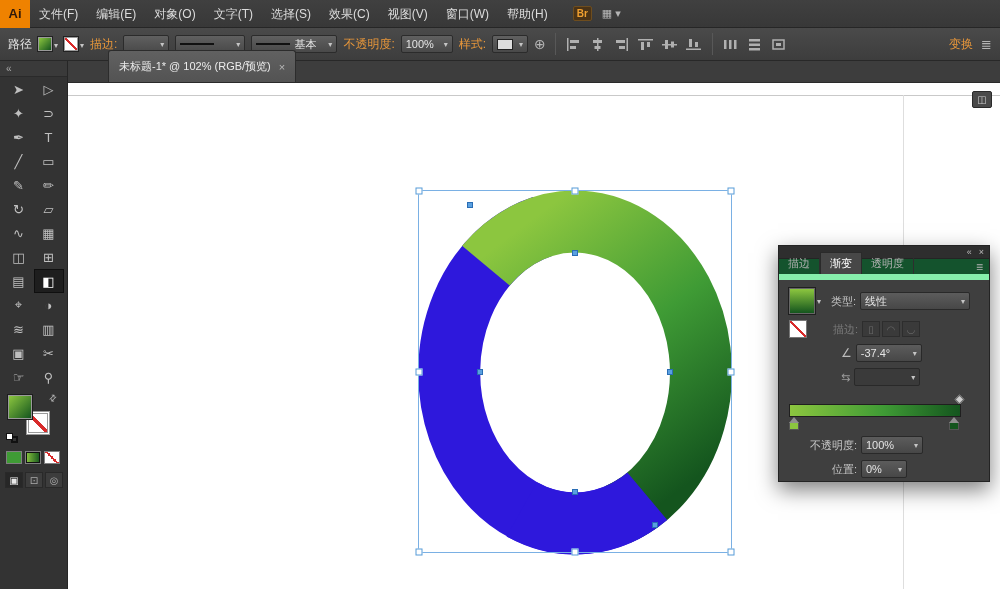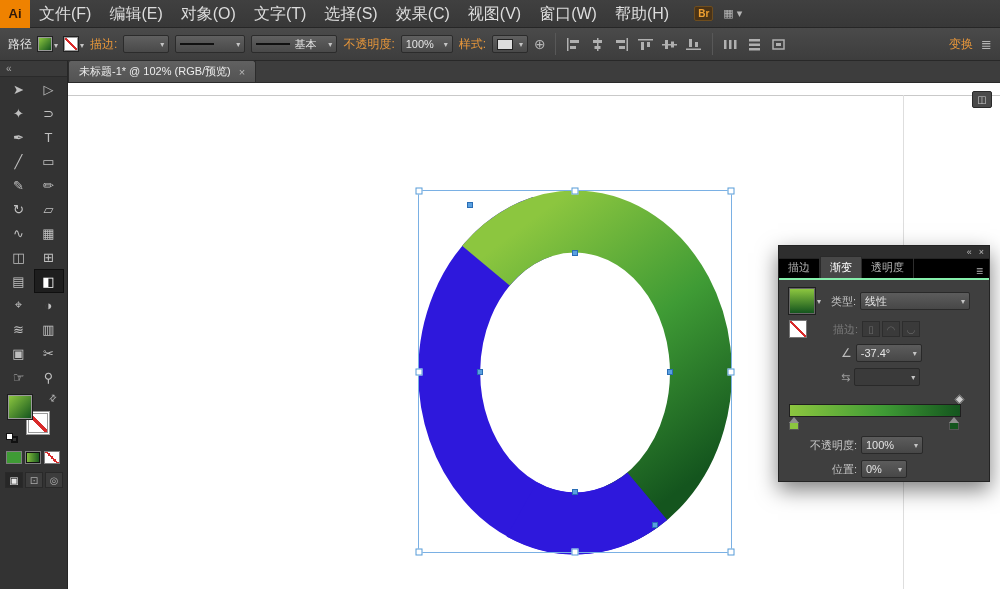--- a/index.html
+++ b/index.html
@@ -9,21 +9,21 @@
   html,body{width:1000px;height:589px;overflow:hidden;background:#333;
     font-family:"Liberation Sans","DejaVu Sans",sans-serif;}
   .app{position:relative;width:1000px;height:589px;background:#3c3c3c;}
 
   
   .menubar{height:28px;background:linear-gradient(#404040,#383838);border-bottom:1px solid #262626;
     display:flex;align-items:center;}
   .ai-logo{width:30px;height:28px;background:#ef8200;color:#30190a;font-weight:bold;font-size:13px;
     display:flex;align-items:center;justify-content:center;}
   .menus{display:flex;align-items:center;height:100%;}
-  .menu-item{color:#dcdcdc;font-size:16px;padding:0 9px;line-height:28px;cursor:default;}
+  .menu-item{color:#dcdcdc;font-size:12px;padding:0 9px;line-height:28px;cursor:default;}
   .mb-right{display:flex;align-items:center;margin-left:16px;gap:10px;}
   .br-icon{font-size:10px;font-weight:bold;color:#f0a030;background:#4a3317;border:1px solid #6e4d1e;
     padding:1px 3px;border-radius:2px;}
   .ws-icon{color:#b5b5b5;font-size:11px;}
 
   
   .controlbar{height:33px;background:linear-gradient(#4a4a4a,#3d3d3d);border-bottom:1px solid #282828;
     display:flex;align-items:center;padding:0 8px;gap:6px;font-size:12px;color:#e0e0e0;white-space:nowrap;}
   .cb-label{color:#e2e2e2;}
   .cb-link{color:#e8973a;}
@@ -70,43 +70,43 @@
   .sw.grad{background:linear-gradient(90deg,var(--green-light),var(--green-dark));box-shadow:inset 0 0 0 1px #111;}
   .sw.none{background:#fff;}
   .mode-row{display:flex;gap:2px;padding:8px 0 0 5px;}
   .mode{width:18px;height:16px;background:#3d3d3d;border:1px solid #292929;color:#ababab;font-size:10px;
     display:flex;align-items:center;justify-content:center;}
   .mode.active{background:#272727;color:#e8e8e8;}
 
   
   .docarea{flex:1;display:flex;flex-direction:column;}
   .tabbar{height:22px;background:#3d3d3d;border-bottom:1px solid #2a2a2a;display:flex;align-items:flex-end;}
-  .doctab{height:22px;background:linear-gradient(#616161,#535353);border:1px solid #2c2c2c;border-bottom:none;
-    border-radius:3px 3px 0 0;display:flex;align-items:center;padding:0 10px;font-size:11px;color:#ececec;gap:8px;}
+  .doctab{height:32px;background:linear-gradient(#616161,#535353);border:1px solid #2c2c2c;border-bottom:none;
+    border-radius:3px 3px 0 0;display:flex;align-items:center;padding:0 10px;font-size:11px;color:#ececec;gap:8px;margin-left:40px;}
   .tabclose{color:#b8b8b8;font-size:11px;}
 
   .canvas{position:relative;flex:1;background:#fff;overflow:hidden;}
   .artboard-edge-h{position:absolute;left:0;right:0;top:12px;height:1px;background:#c9c9c9;}
   .artboard-edge-v{position:absolute;left:835px;top:12px;bottom:0;width:1px;background:#dedede;}
   .artsvg{position:absolute;left:0;top:0;}
   .selbox{position:absolute;left:350px;top:107px;width:314px;height:363px;border:1px solid #7ab0e4;}
   .h{position:absolute;width:7px;height:7px;background:#fff;border:1px solid #569bd8;transform:translate(-50%,-50%);}
   .h.tl{left:0;top:0;} .h.tm{left:50%;top:0;} .h.tr{left:100%;top:0;}
   .h.ml{left:0;top:50%;} .h.mr{left:100%;top:50%;}
   .h.bl{left:0;top:100%;} .h.bm{left:50%;top:100%;} .h.br{left:100%;top:100%;}
   .anchor{position:absolute;width:6px;height:6px;background:#5aa0e0;border:1px solid #2a6db5;transform:translate(-50%,-50%);}
   .dock-btn{position:absolute;right:8px;top:8px;width:20px;height:17px;background:#4a4a4a;border:1px solid #2a2a2a;
     border-radius:2px;color:#cccccc;font-size:10px;display:flex;align-items:center;justify-content:center;}
 
   
   .panel{position:absolute;left:778px;top:245px;width:212px;height:237px;background:#3f3f3f;
     border:1px solid #232323;box-shadow:0 8px 20px rgba(0,0,0,.5);z-index:20;font-size:11px;color:#c9c9c9;}
   .p-header{height:13px;background:#2e2e2e;border-bottom:1px solid #242424;display:flex;align-items:center;
     justify-content:flex-end;gap:7px;padding:0 5px;color:#bdbdbd;font-size:9px;}
-  .p-tabs{height:21px;background:#000000;border-bottom:2px solid #86efac;display:flex;align-items:flex-end;justify-content:center;}
+  .p-tabs{height:21px;background:#14532d;border-bottom:6px solid #86efac;display:flex;align-items:flex-end;justify-content:center;}
   .p-tab{padding:3px 9px;color:#b0b0b0;font-size:11px;border-right:1px solid #2e2e2e;}
   .p-tab.active{background:#474747;color:#ffffff;border:1px solid #2a2a2a;border-bottom:none;}
   .p-menu{margin-left:auto;padding-right:6px;color:#b5b5b5;font-size:12px;}
   .p-body{padding:8px 10px;}
   .p-row{display:flex;align-items:center;}
   .g-swatch{width:26px;height:26px;border:1px solid #666;outline:1px solid #1f1f1f;
     background:linear-gradient(180deg,var(--green-light),var(--green-dark));}
   .p-label{color:#c4c4c4;}
   .p-label.dim{color:#7a7a7a;}
   .p-combo{display:inline-flex;align-items:center;height:18px;background:linear-gradient(#5c5c5c,#474747);

